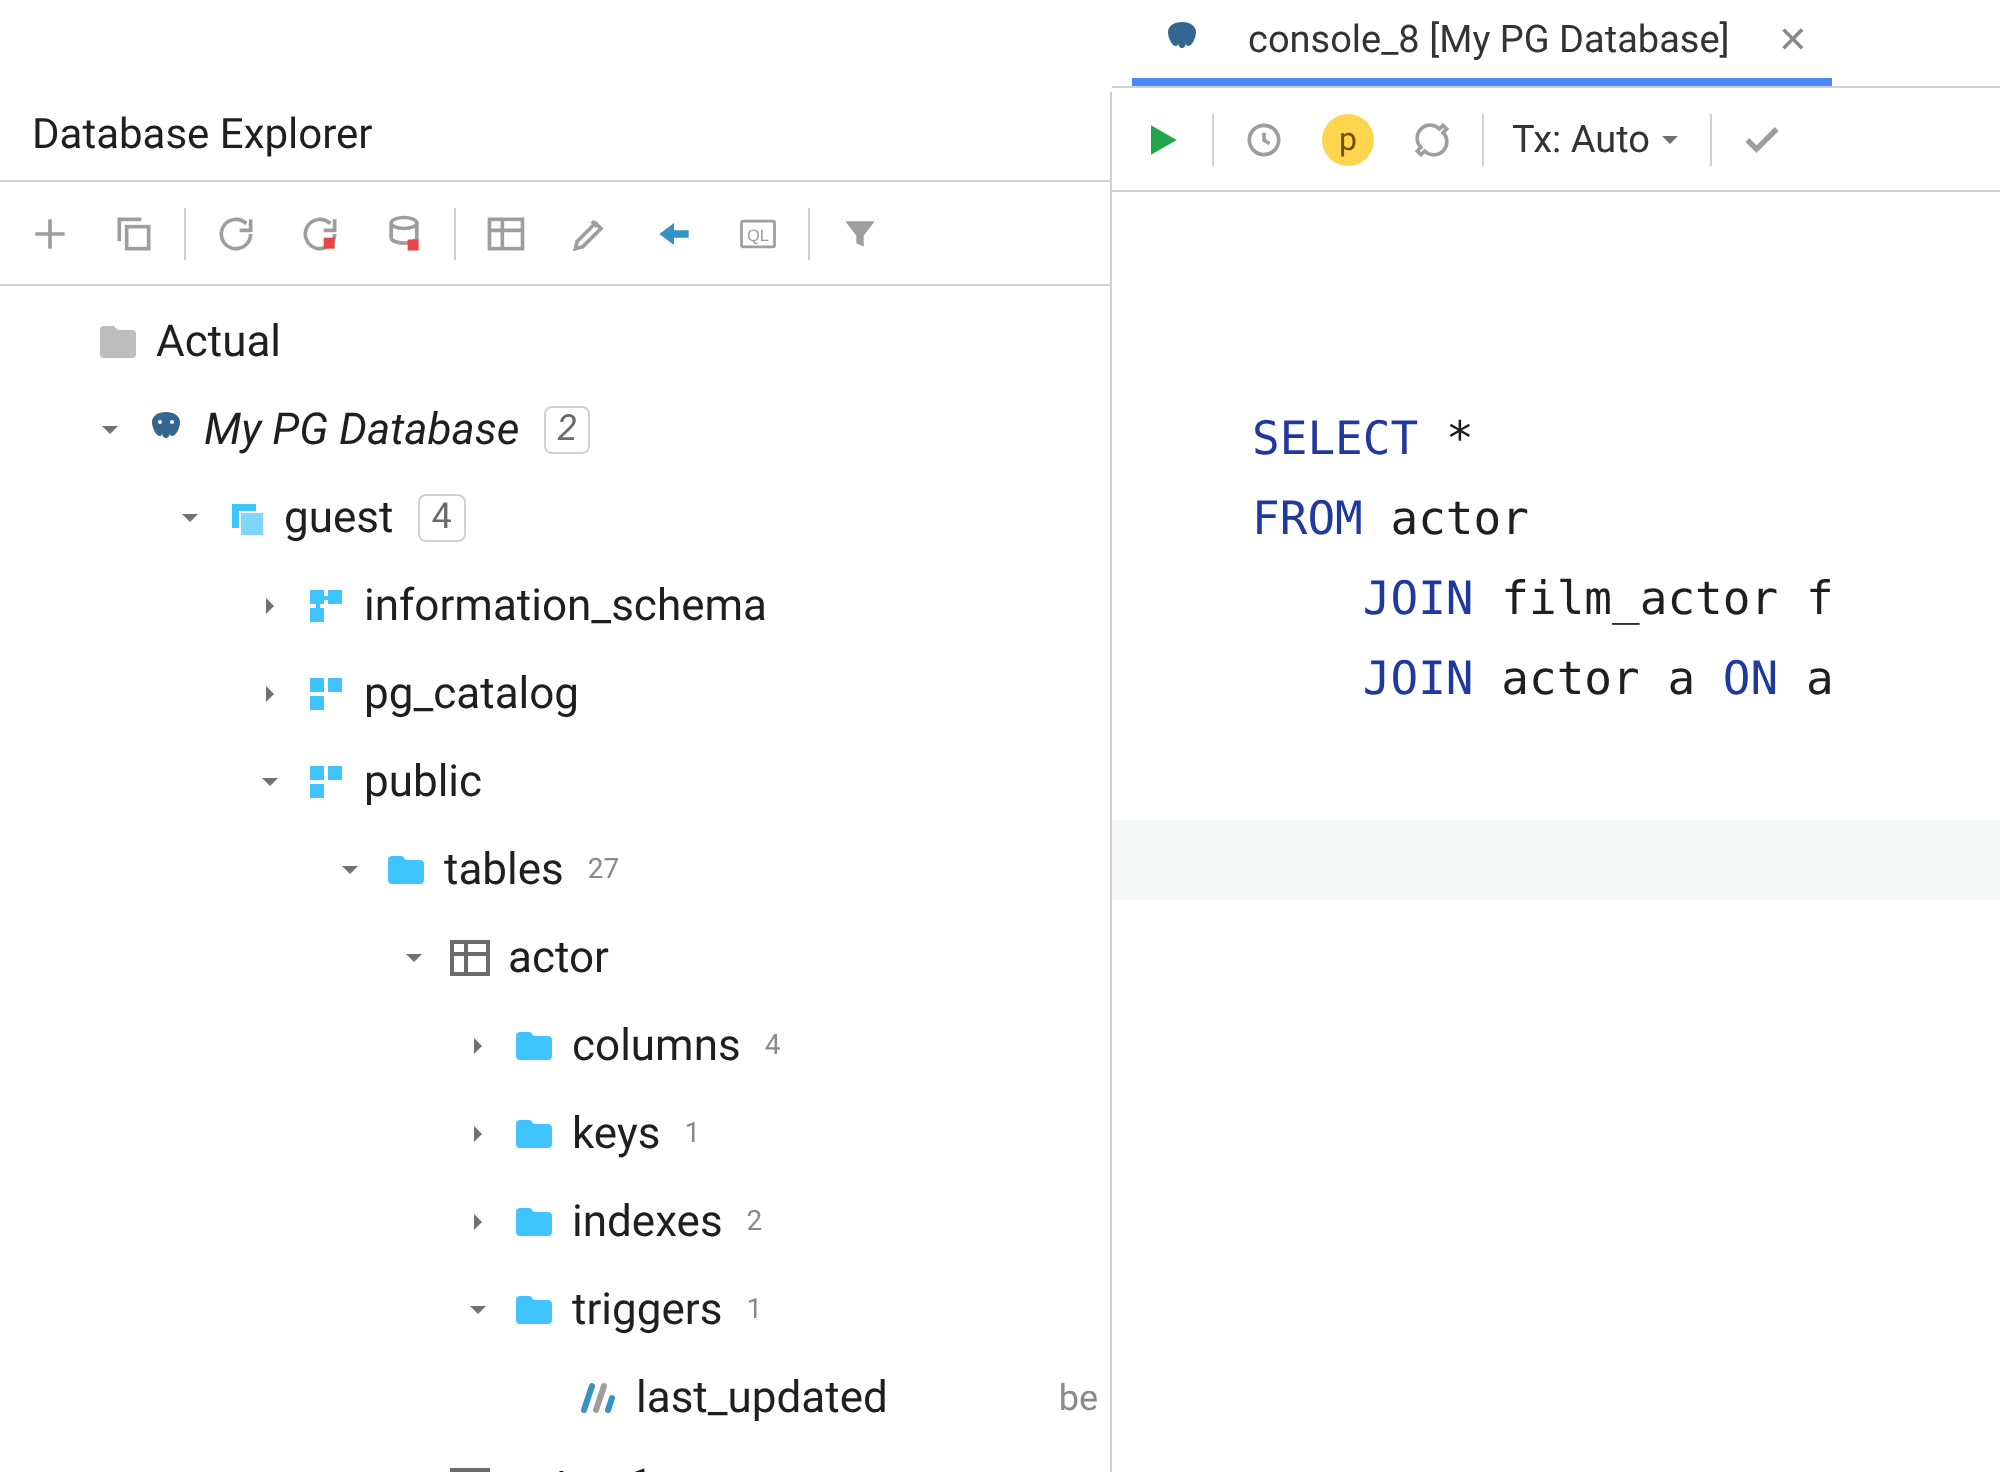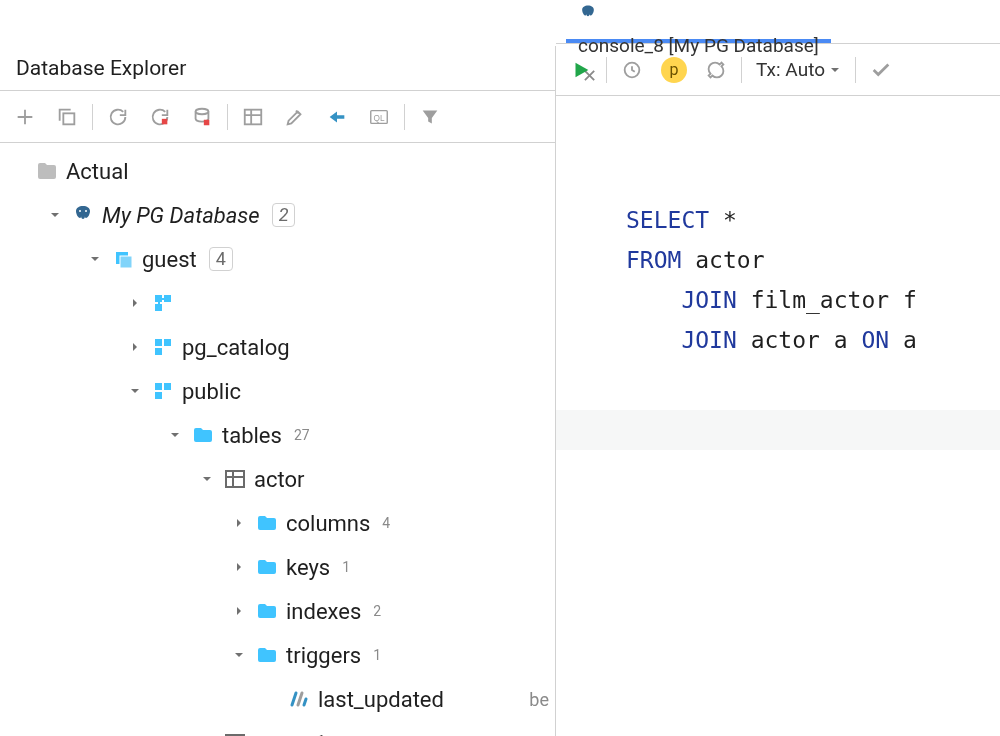--- a/index.html
+++ b/index.html
@@ -88,44 +88,44 @@
     padding:0 6px;line-height:22px;
     margin-left:6px;
   }
   .row .tail{
     margin-left:auto;
     color:var(--muted);
     font-size:18px;
     padding-right:6px;
   }
   
-  .ind-0{padding-left:10px;}
+  .ind-0{padding-left:22px;}
   .ind-1{padding-left:46px;font-style:italic;}
   .ind-2{padding-left:86px;}
   .ind-3{padding-left:126px;}
   .ind-4{padding-left:166px;}
   .ind-5{padding-left:198px;}
   .ind-6{padding-left:230px;}
   .ind-7{padding-left:262px;}
   
   .right{
     flex:1;display:flex;flex-direction:column;
     overflow:hidden;
   }
   .tabbar{
     display:flex;align-items:flex-end;
     height:44px;
     border-bottom:1px solid var(--border);
     padding-left:10px;
   }
   .tab{
-    display:flex;gap:8px;
+    display:flex;align-items:center;gap:20px;
     height:100%;padding:0 12px;
     border-bottom:4px solid var(--tab-line);
-    font-size:19px;color:#333;flex-direction:column;
+    font-size:19px;color:#333;
   }
   .tab .close{color:var(--muted);font-size:18px;margin-left:4px;}
   .etoolbar{
     display:flex;align-items:center;gap:4px;
     height:52px;padding:0 6px;
     border-bottom:1px solid var(--border);
   }
   .run-btn svg{color:var(--run);}
   .chip-p{
     width:26px;height:26px;border-radius:50%;
@@ -280,20 +280,21 @@
             </svg>
           </span>
         <span class="icon">
             <svg viewBox="0 0 24 24" fill="#40c4ff">
               <rect x="4" y="4" width="7" height="7"></rect>
               <rect x="13" y="4" width="7" height="7"></rect>
               <rect x="4" y="13" width="7" height="7"></rect>
               <path d="M11 8h2M8 11v2" stroke="#40c4ff" stroke-width="2"></path>
             </svg>
           </span>
+        <span class="label">information_schema</span>
       </div>
 
       <div class="row ind-3">
         <span class="arrow">
             <svg viewBox="0 0 12 12" fill="currentColor">
               <path d="M4 2l4 4-4 4z"></path>
             </svg>
           </span>
         <span class="icon">
             <svg viewBox="0 0 24 24" fill="#40c4ff">

